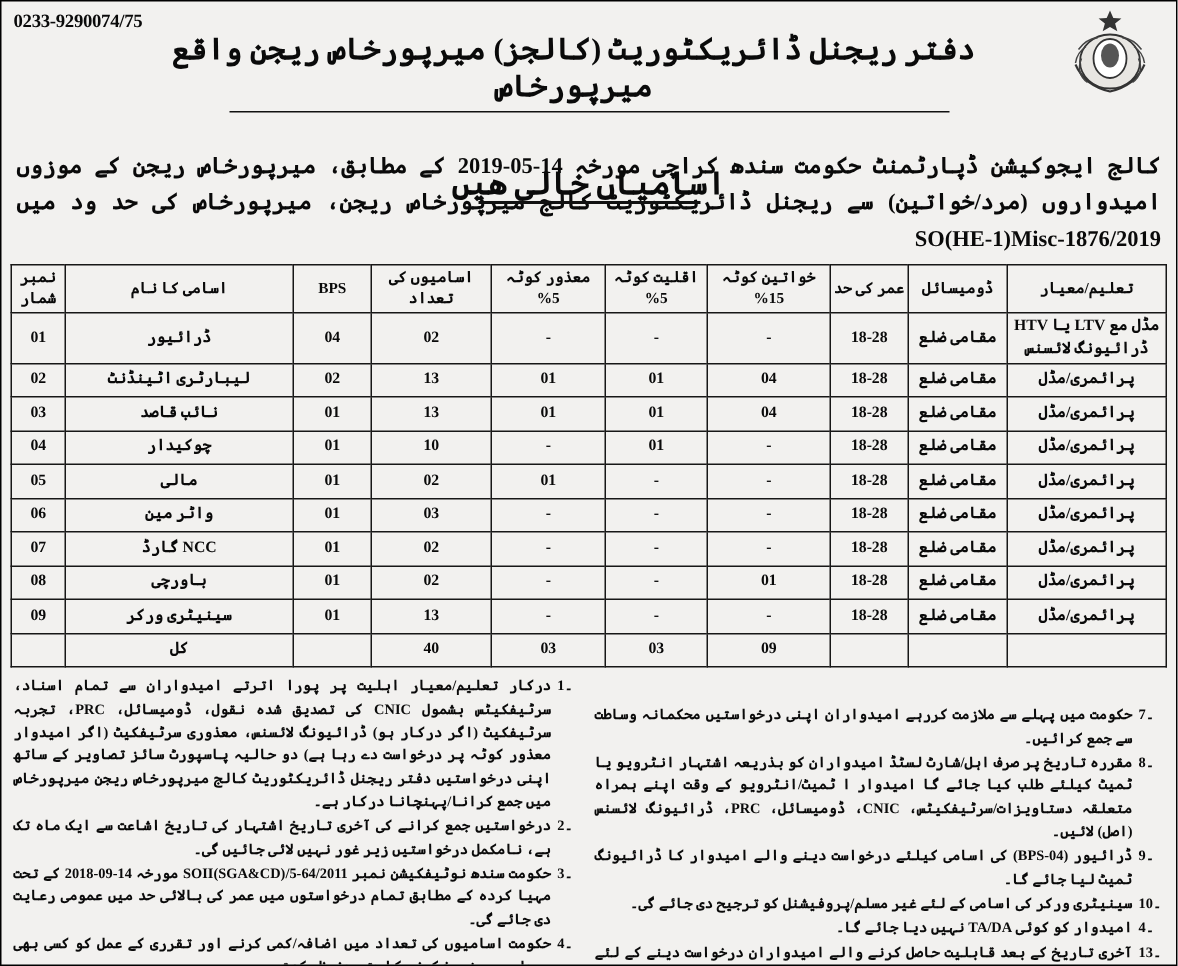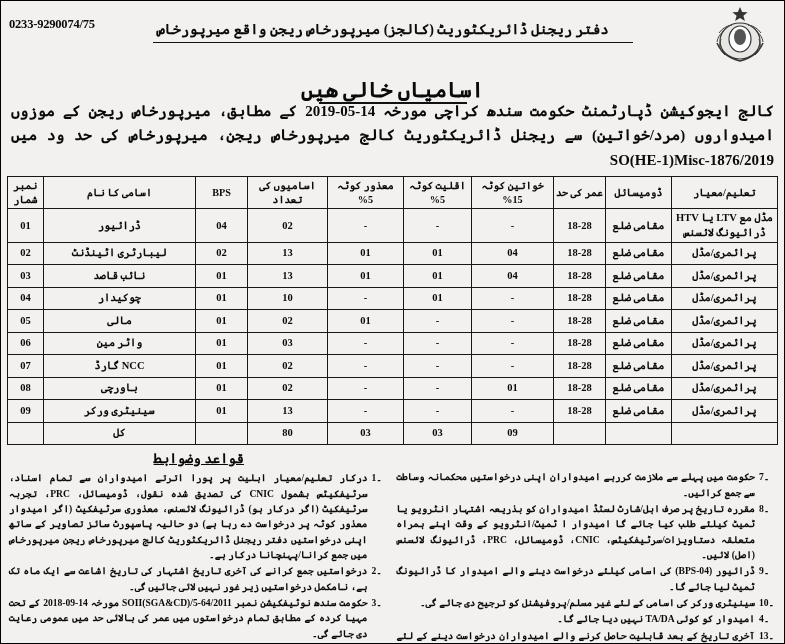--- a/index.html
+++ b/index.html
@@ -23,37 +23,37 @@
   }
 
   
   .hdr {
     position: relative;
     height: 92px;
     padding: 4px 6px 0 6px;
   }
   .phone {
     position: absolute;
-    top: 16px; left: 8px;
+    top: 6px; left: 8px;
     direction: ltr;
     font-family: "Liberation Serif", serif;
     font-weight: bold;
     font-size: 12.5px;
     letter-spacing: -0.2px;
   }
   .emblem {
     position: absolute;
     top: 4px; right: 14px;
     width: 60px; height: 62px;
   }
   .emblem svg { width: 100%; height: 100%; display: block; }
 
   .org-title {
     text-align: center;
-    font-size: 14px;
+    font-size: 20px;
     font-weight: bold;
     line-height: 1.25;
     padding: 16px 80px 2px 60px;
     letter-spacing: 0px;
   }
   .title-rule {
     width: 480px;
     margin: 1px auto 2px auto;
     border-bottom: 1.6px solid #111;
   }
@@ -330,21 +330,21 @@
             <td class="postname">سینیٹری ورکر</td>
             <td class="num">09</td>
           </tr>
           <tr class="total">
             <td></td>
             <td></td>
             <td class="num"></td>
             <td class="num">09</td>
             <td class="num">03</td>
             <td class="num">03</td>
-            <td class="num">80</td>
+            <td class="num">40</td>
             <td class="num"></td>
             <td class="postname">کل</td>
             <td class="num"></td>
           </tr>
         </tbody>
     </table>
   </div>
 
   <div class="cond-area">
     <div class="cond-col">
@@ -370,21 +370,20 @@
             <span class="n">4۔</span>
             <span class="t">امیدوار کو کوئی TA/DA نہیں دیا جائے گا۔</span>
           </li>
           <li>
             <span class="n">13۔</span>
             <span class="t">آخری تاریخ کے بعد قابلیت حاصل کرنے والے امیدواران درخواست دینے کے لئے اہل نہیں ہونگے اور انکی درخواستیں زیر غور نہیں لائی جائیں گی۔</span>
           </li>
         </ol>
     </div>
     <div class="cond-col">
-      <div class="cond-head">قواعد وضوابط</div>
       <ol class="cond" id="cond-right">
           <li>
             <span class="n">1۔</span>
             <span class="t">درکار تعلیم/معیار اہلیت پر پورا اترتے امیدواران سے تمام اسناد، سرٹیفکیٹس بشمول CNIC کی تصدیق شدہ نقول، ڈومیسائل، PRC، تجربہ سرٹیفکیٹ (اگر درکار ہو) ڈرائیونگ لائسنس، معذوری سرٹیفکیٹ (اگر امیدوار معذور کوٹہ پر درخواست دے رہا ہے) دو حالیہ پاسپورٹ سائز تصاویر کے ساتھ اپنی درخواستیں دفتر ریجنل ڈائریکٹوریٹ کالج میرپورخاص ریجن میرپورخاص میں جمع کرانا/پہنچانا درکار ہے۔</span>
           </li>
           <li>
             <span class="n">2۔</span>
             <span class="t">درخواستیں جمع کرانے کی آخری تاریخ اشتہار کی تاریخ اشاعت سے ایک ماہ تک ہے، نامکمل درخواستیں زیر غور نہیں لائی جائیں گی۔</span>
           </li>
           <li>

